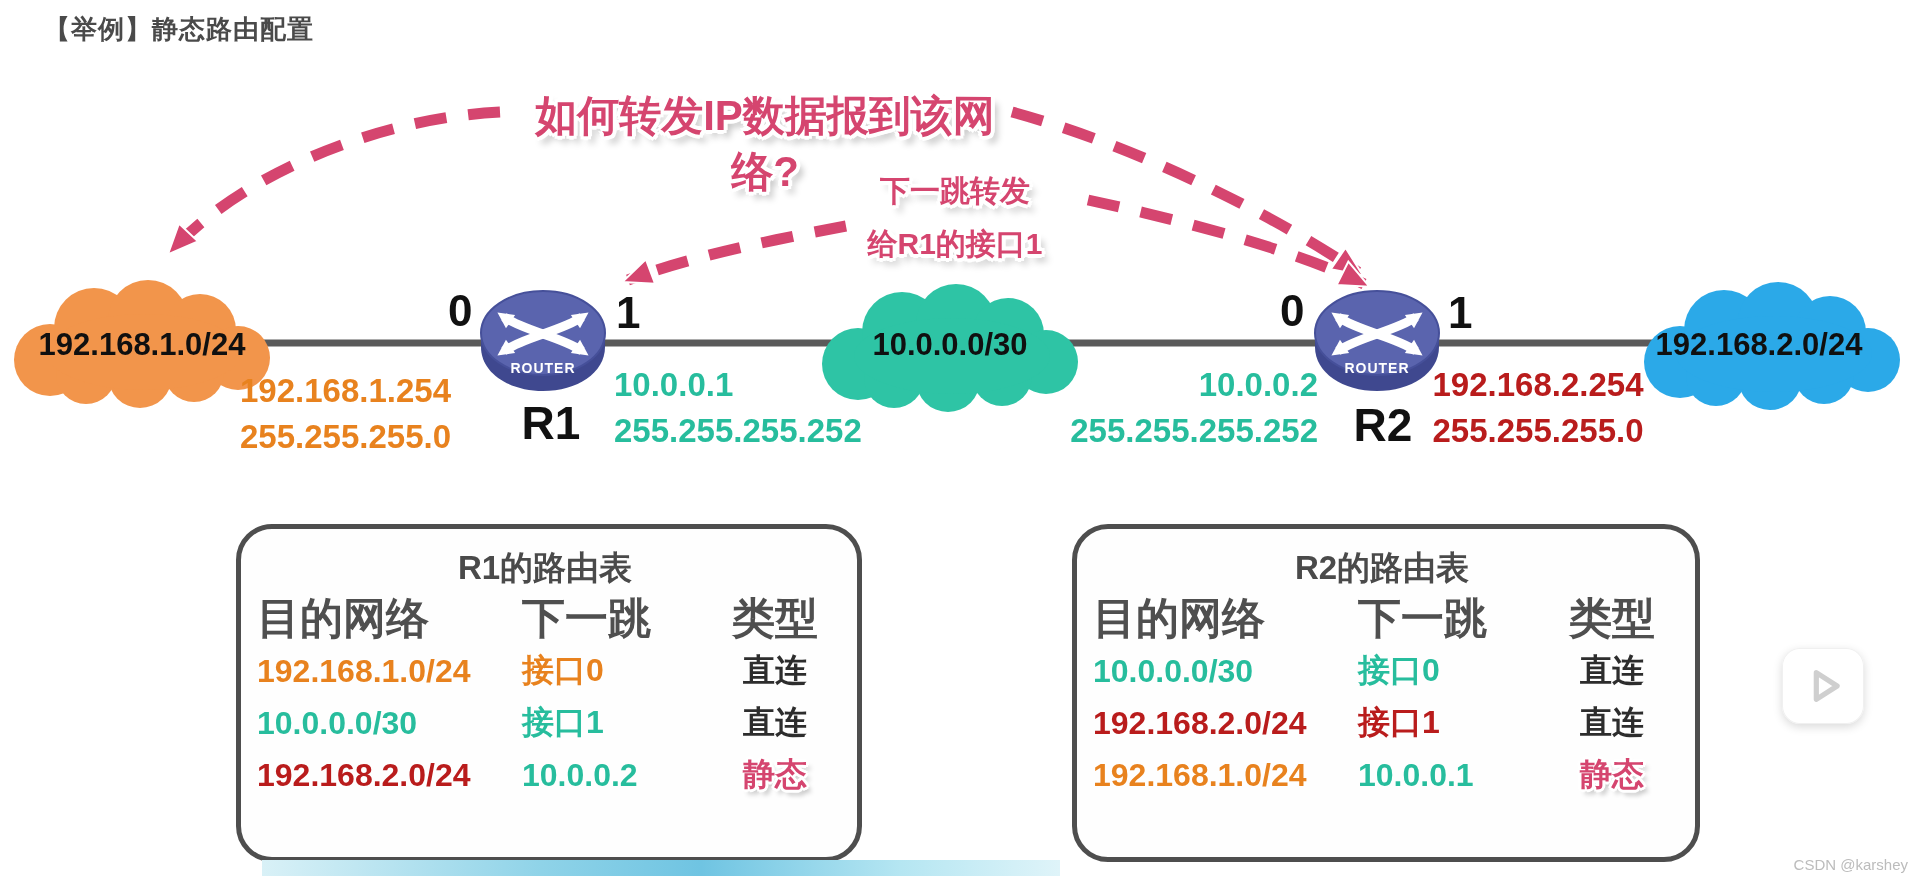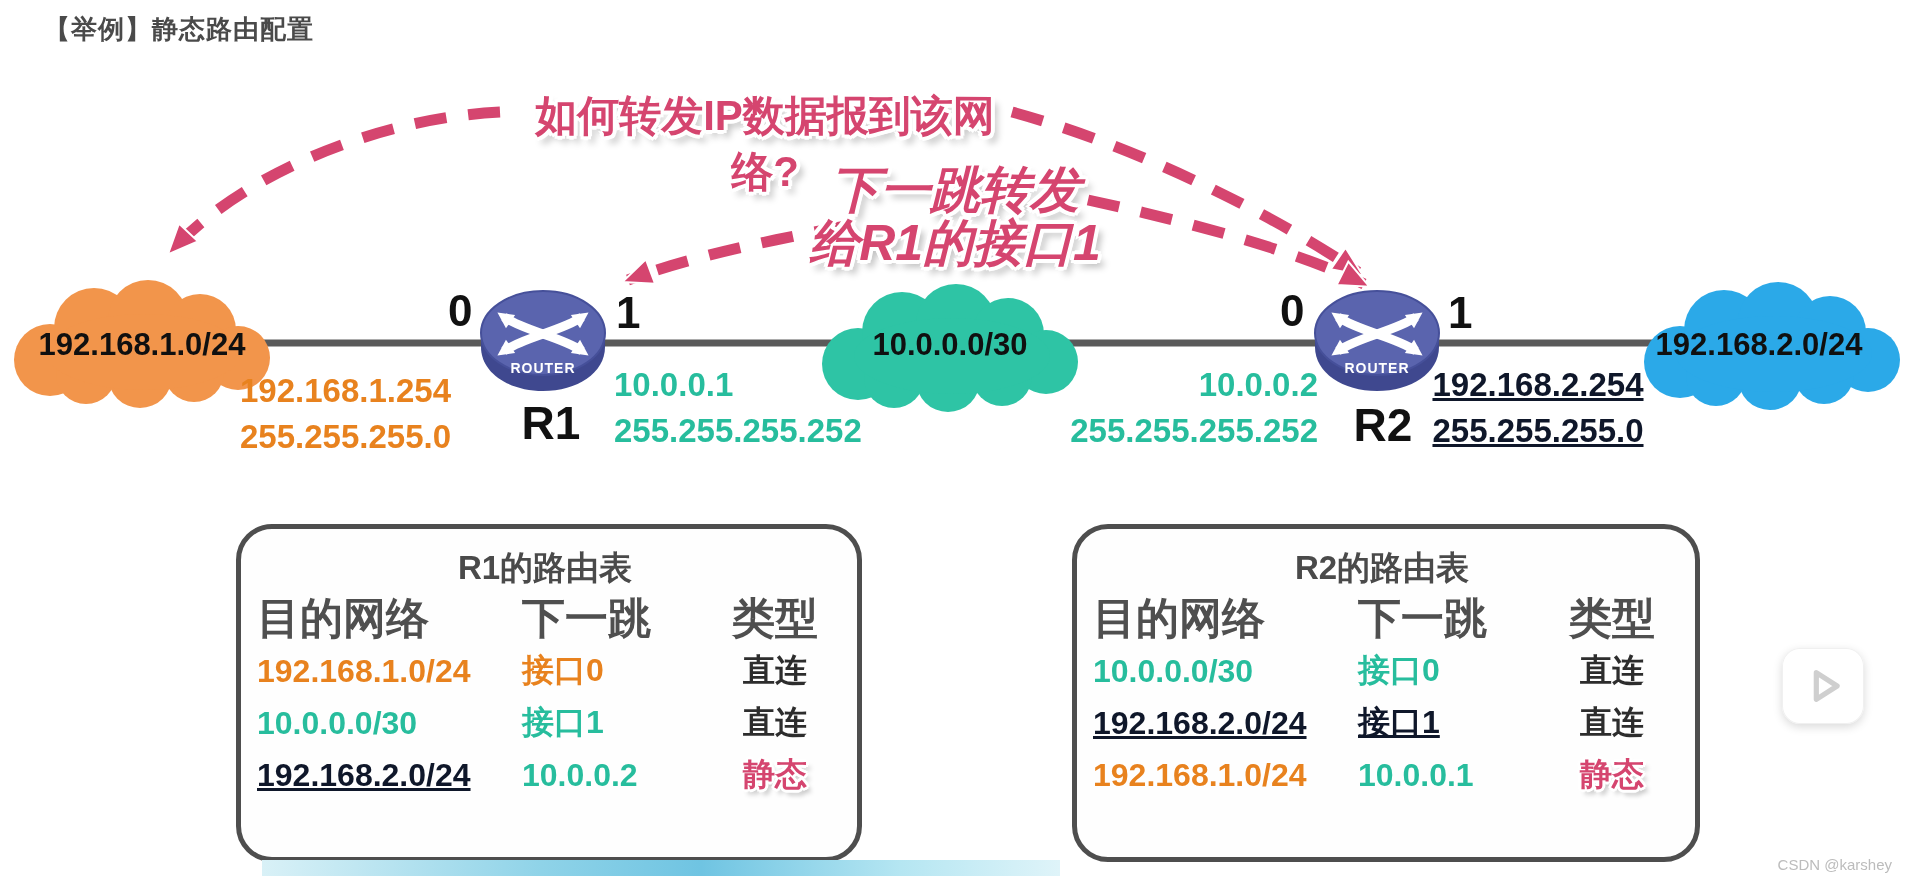--- a/index.html
+++ b/index.html
@@ -13,31 +13,31 @@
     left:44px;top:12px;font-size:26px;font-weight:bold;color:#4a4a4a;letter-spacing:1px;
   }
   .rose{
     color:#d5456f;font-weight:bold;
     text-shadow:
       -3px -3px 0 #fff, 3px -3px 0 #fff, -3px 3px 0 #fff, 3px 3px 0 #fff,
       -4px 0 0 #fff, 4px 0 0 #fff, 0 -4px 0 #fff, 0 4px 0 #fff,
       6px 7px 7px rgba(0,0,0,.28);
   }
   .question{left:505px;top:88px;width:520px;font-size:42px;text-align:center;}
-  .nexthop{left:775px;top:164px;width:360px;font-size:50px;line-height:53px;text-align:center;font-style:italic;}
+  .nexthop{left:775px;top:164px;width:360px;font-size:30px;line-height:53px;text-align:center;}
   .cloud-label{font-size:31px;font-weight:bold;color:#101010;text-align:center;}
   .port-label{font-size:44px;font-weight:bold;color:#111;}
   .router-brand{
     width:130px;text-align:center;font-size:14px;font-weight:bold;color:#fff;letter-spacing:1px;
   }
   .router-name{width:110px;text-align:center;font-size:46px;font-weight:bold;color:#111;}
   .ipblock{font-size:33px;font-weight:bold;line-height:46px;white-space:nowrap;}
   .c-orange{color:#e8821e;}
   .c-teal{color:#27bd9d;}
-  .c-blue{color:#0f172a;text-decoration:underline;}
+  .c-blue{color:#b91c1c;}
   .c-dark{color:#2d2d2d;}
   .c-gray{color:#4f4f4f;}
   
   .rtable{
     border:5px solid #4e4e4e;border-radius:36px;background:#fefefe;
     box-sizing:border-box;padding:16px 24px 0 16px;
   }
   .rtable .t-title{font-size:33px;font-weight:bold;color:#4a4a4a;text-align:center;height:46px;line-height:46px;}
   .rtable .t-grid{
     display:grid;grid-template-columns:265px 195px 1fr;grid-auto-rows:52px;
@@ -52,21 +52,21 @@
       -2px -2px 0 #fff, 2px -2px 0 #fff, -2px 2px 0 #fff, 2px 2px 0 #fff,
       -3px 0 0 #fff, 3px 0 0 #fff, 0 -3px 0 #fff, 0 3px 0 #fff,
       4px 5px 5px rgba(0,0,0,.3);
   }
   
   .play-btn{
     left:1782px;top:648px;width:82px;height:76px;background:#fff;border-radius:18px;
     box-shadow:0 3px 10px rgba(0,0,0,.15), inset 0 0 0 1px #f0f0f0;
     display:flex;align-items:center;justify-content:center;cursor:pointer;
   }
-  .watermark{right:20px;bottom:3px;font-size:15px;color:#bcbcbc;}
+  .watermark{right:4px;bottom:3px;font-size:15px;color:#bcbcbc;}
   .bottom-strip{
     left:262px;top:860px;width:798px;height:16px;
     background:linear-gradient(90deg,#d9f1f7 0%,#8fd3e8 35%,#6fc4e2 55%,#b5e6f2 80%,#dff4f9 100%);
   }
 </style>
 </head>
 <body>
 
 <div class="stage">
 

